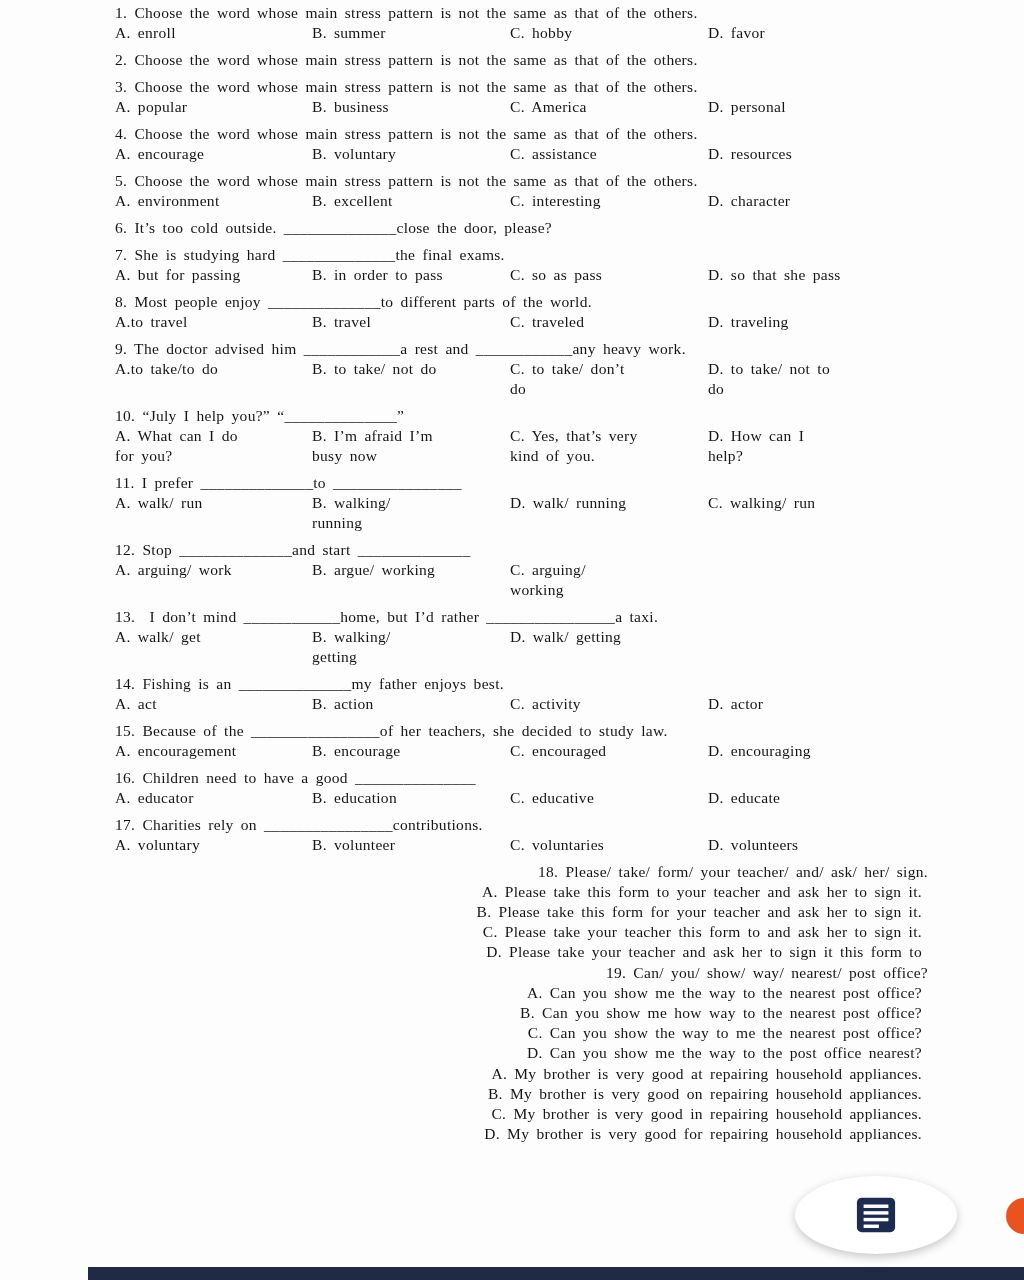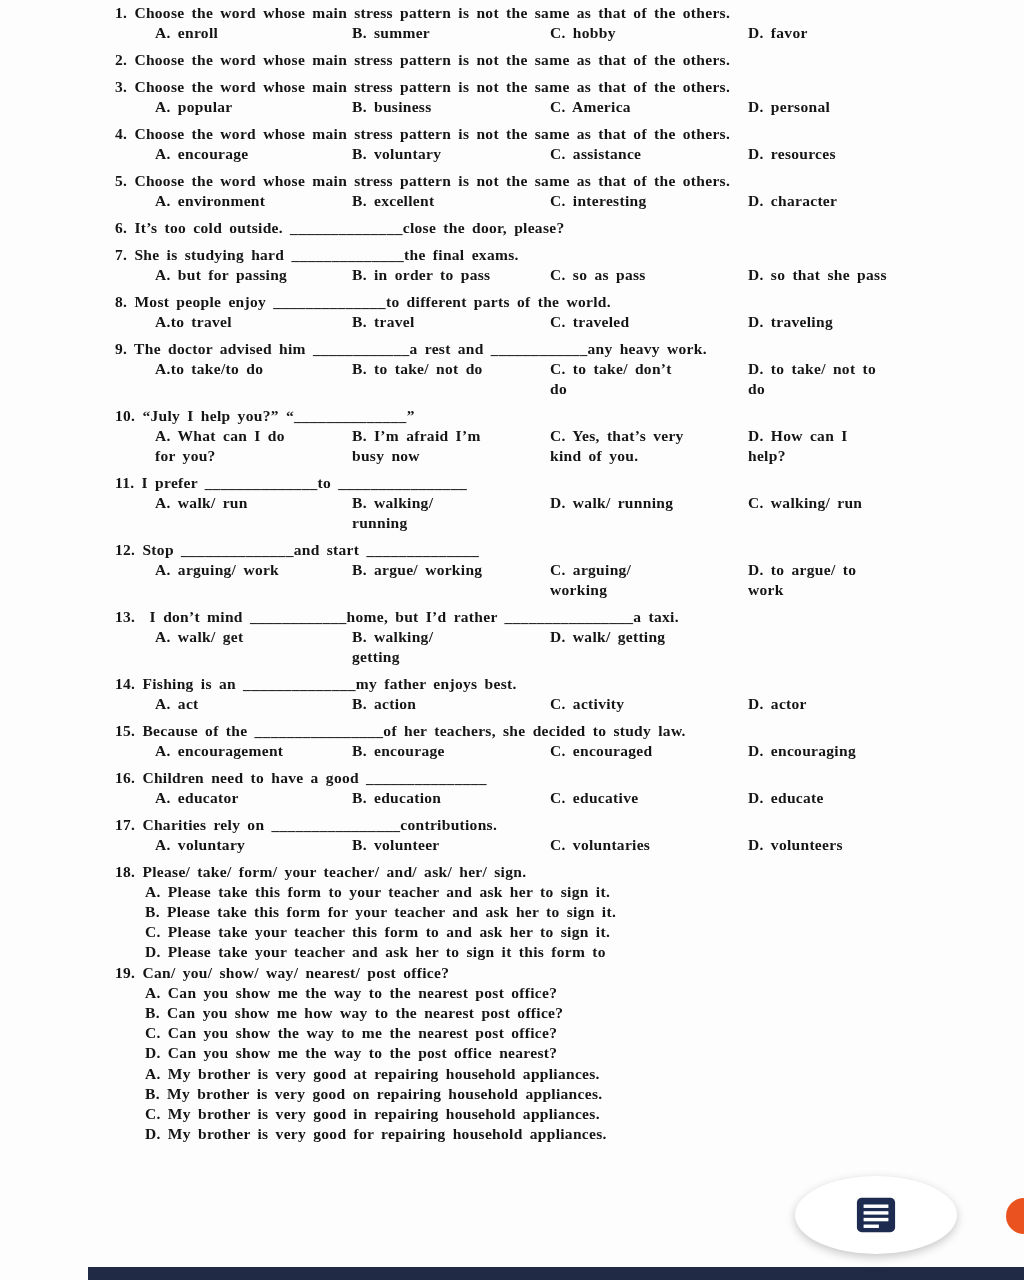--- a/index.html
+++ b/index.html
@@ -10,32 +10,31 @@
     position:relative;
     font-family:"Liberation Serif","DejaVu Serif",serif;
   }
   .page{
     position:absolute;top:0;left:0;
     width:1024px;height:936px;
     padding:3px 96px 0 115px;
     box-sizing:border-box;
     color:#151515;
     font-size:15.5px;
-    font-weight:bold;
+    font-weight:normal;
     line-height:20px;
     letter-spacing:.3px;
     word-spacing:3px;
   }
   .question{margin:0 0 7px 0;}
-  .question.stacked{margin-bottom:1px;}
+  .question.stacked{margin-bottom:1px;text-align:right;}
   .stem{white-space:pre-wrap;}
   .options.grid{
     display:grid;
     grid-template-columns:197px 198px 198px auto;
-    margin-left:40px;
   }
   .options.stacked{margin-left:30px;}
   .option{white-space:pre-wrap;padding-right:6px;}
   .bottom-bar{
     position:absolute;
     left:88px;right:0;bottom:0;height:13px;
     background:#202a44;
   }
   .fab{
     position:absolute;
@@ -156,22 +155,20 @@
           <div class="option">C. walking/ run</div>
         </div>
       </div>
       <div class="question">
         <div class="stem">12. Stop ______________and start ______________</div>
         <div class="options grid">
           <div class="option">A. arguing/ work</div>
           <div class="option">B. argue/ working</div>
           <div class="option">C. arguing/
 working</div>
-          <div class="option">D. to argue/ to
-work</div>
         </div>
       </div>
       <div class="question">
         <div class="stem">13.  I don’t mind ____________home, but I’d rather ________________a taxi.</div>
         <div class="options grid">
           <div class="option">A. walk/ get</div>
           <div class="option">B. walking/
 getting</div>
           <div class="option">D. walk/ getting</div>
         </div>

